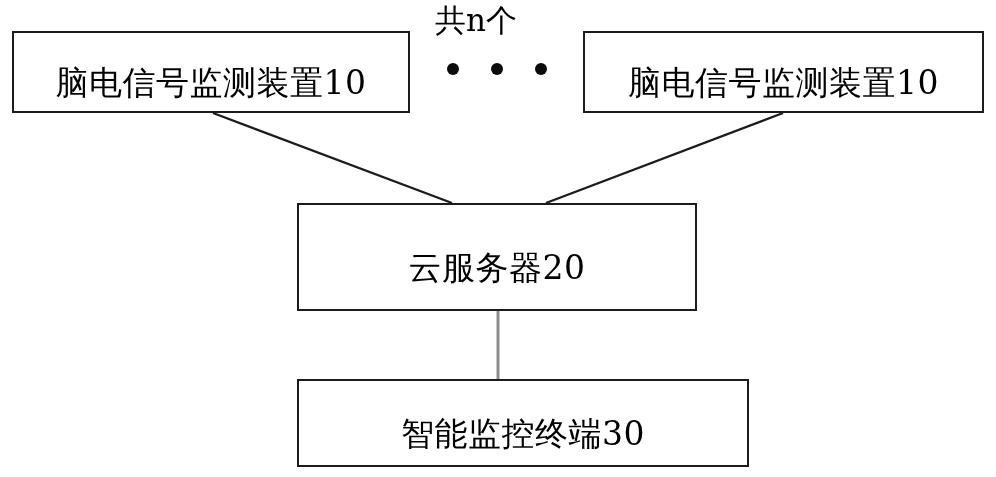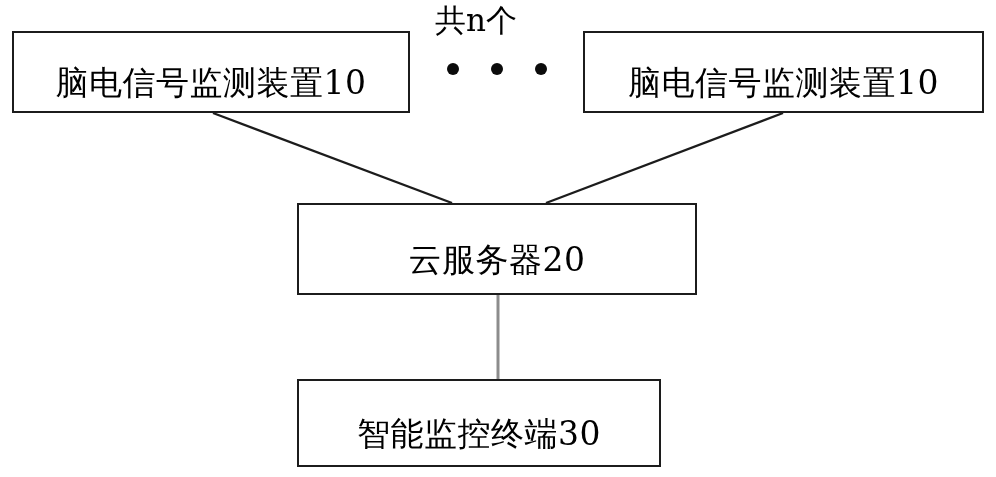--- a/index.html
+++ b/index.html
@@ -54,26 +54,26 @@
   #box-eeg-right {
     left: 583px;
     top: 31px;
     width: 401px;
     height: 82px;
   }
   #box-cloud-server {
     left: 297px;
     top: 203px;
     width: 400px;
-    height: 92px;
+    height: 108px;
   }
   #box-terminal {
     left: 297px;
     top: 379px;
-    width: 364px;
+    width: 452px;
     height: 88px;
   }
   #multiplicity-note {
     position: absolute;
     left: 426px;
     top: 3px;
     width: 100px;
     text-align: center;
     font-family: "DejaVu Serif", "Liberation Serif", serif;
     font-size: 31px;

